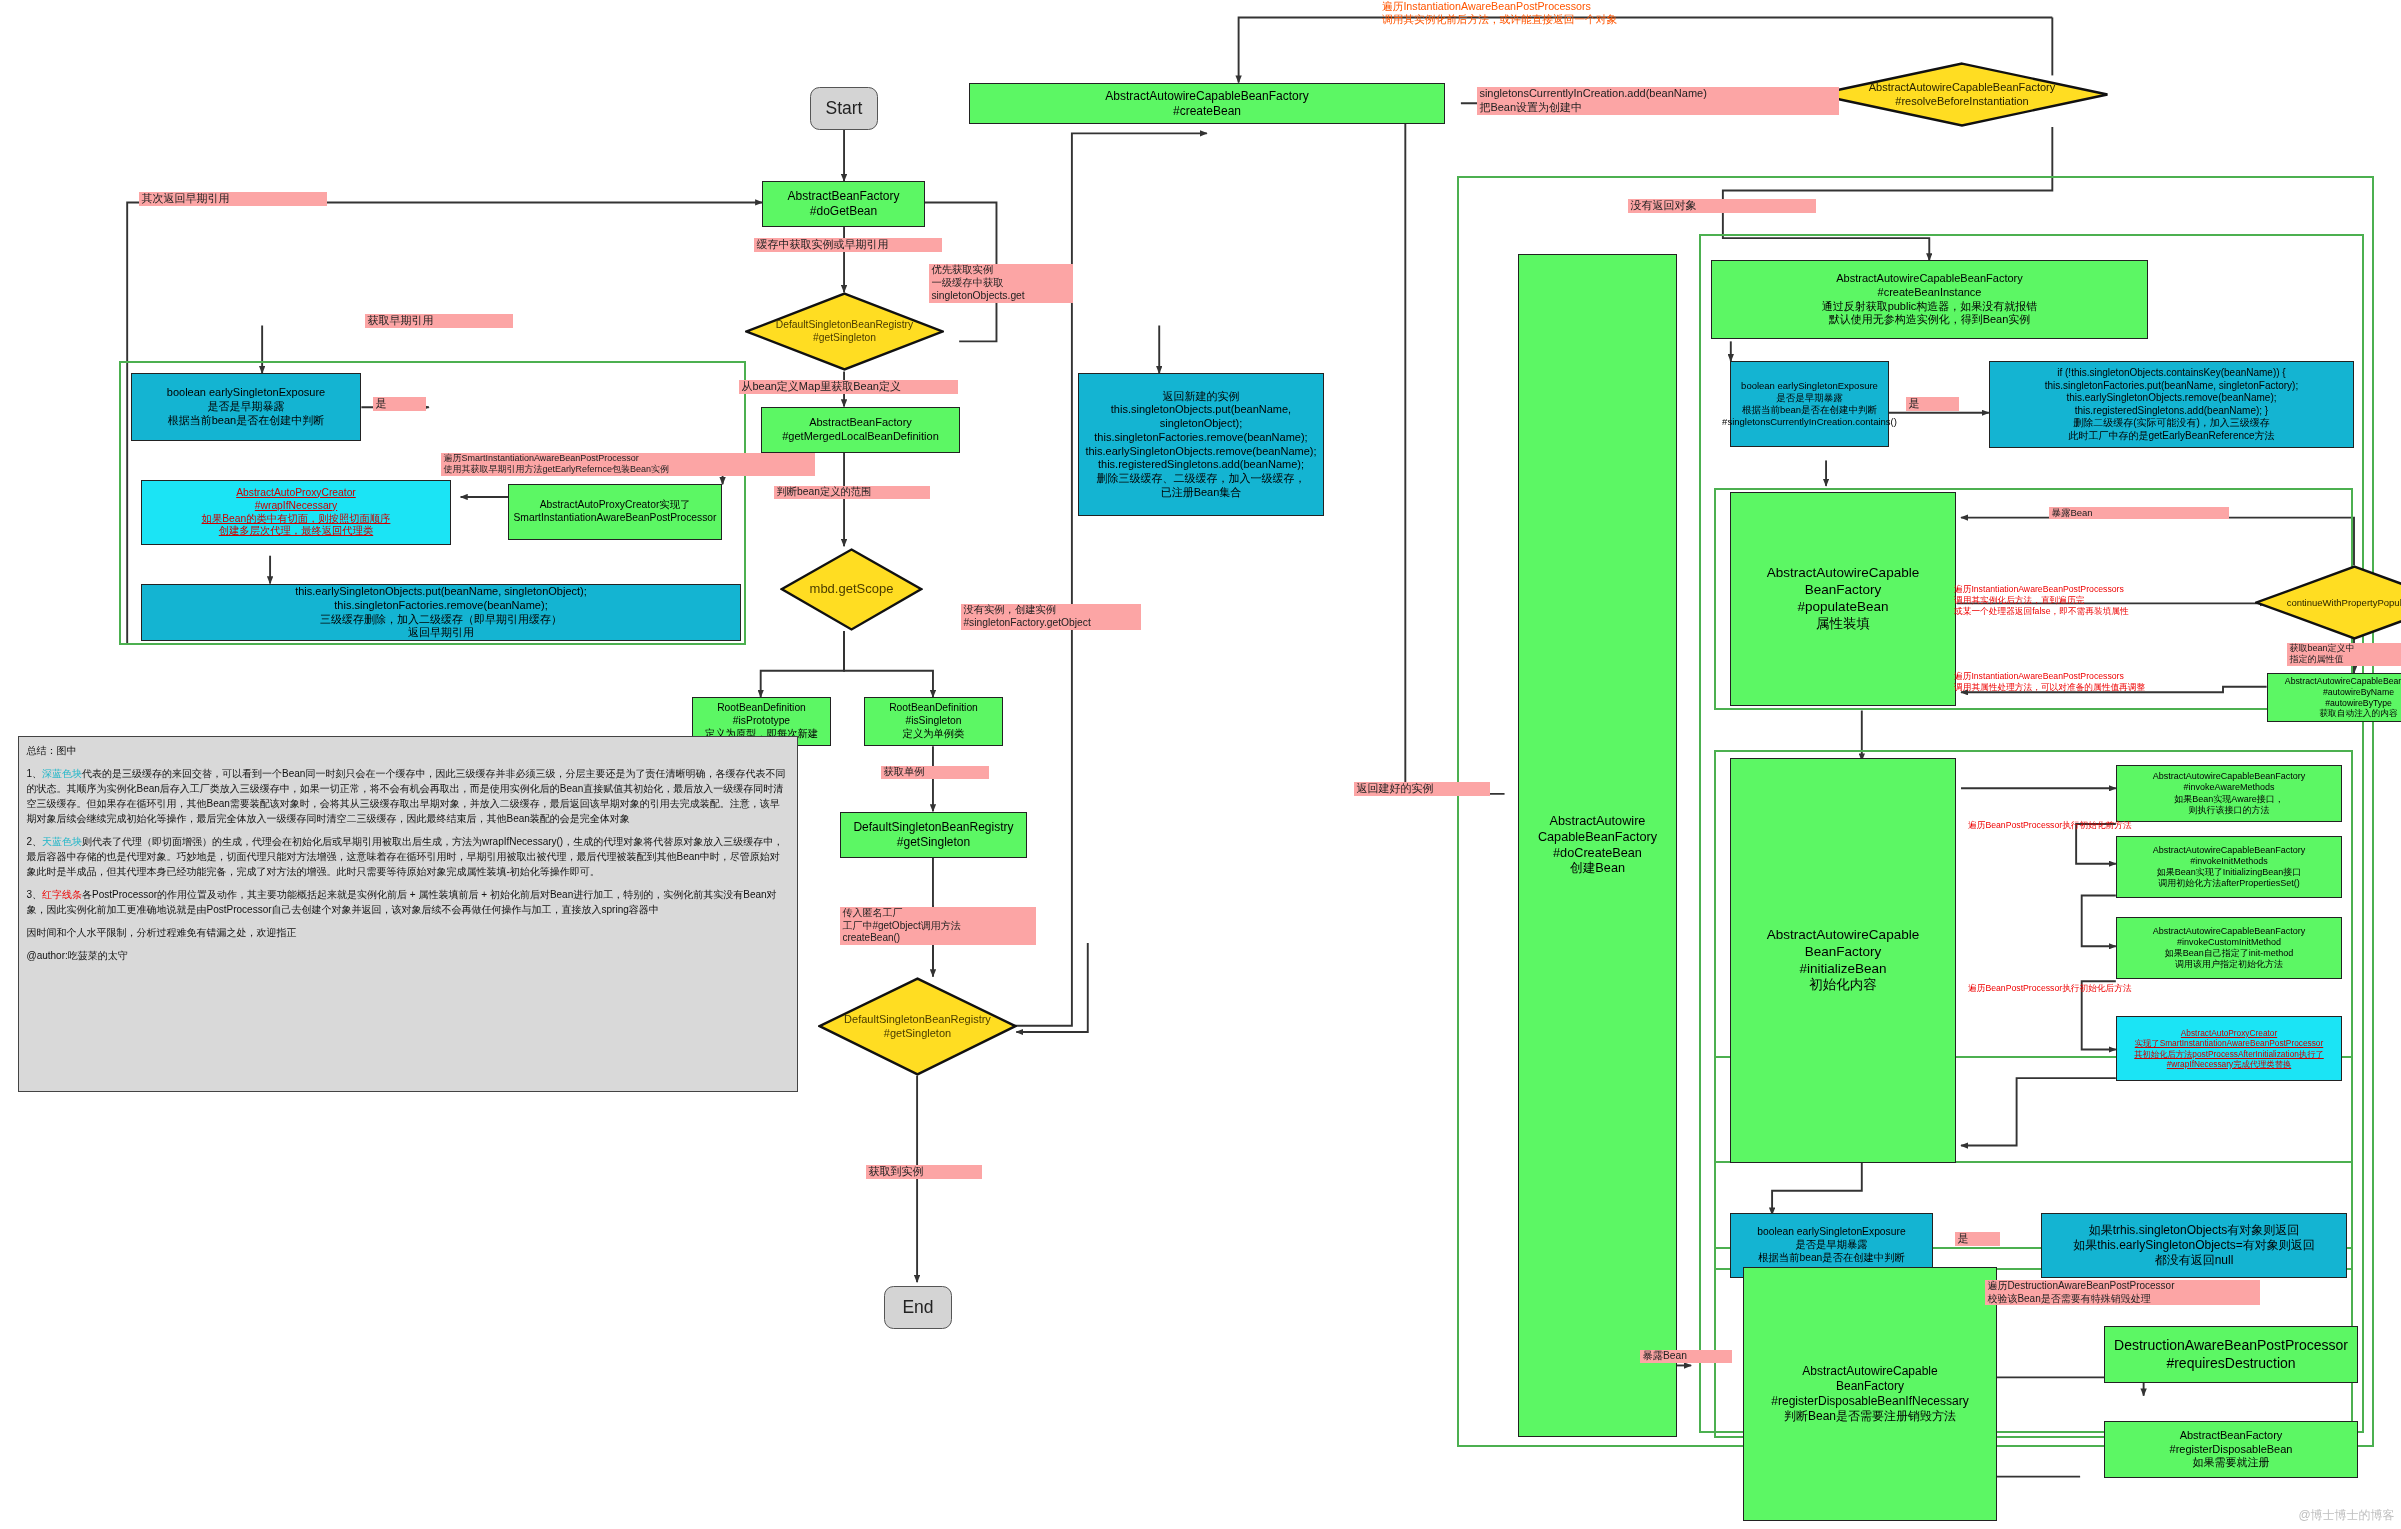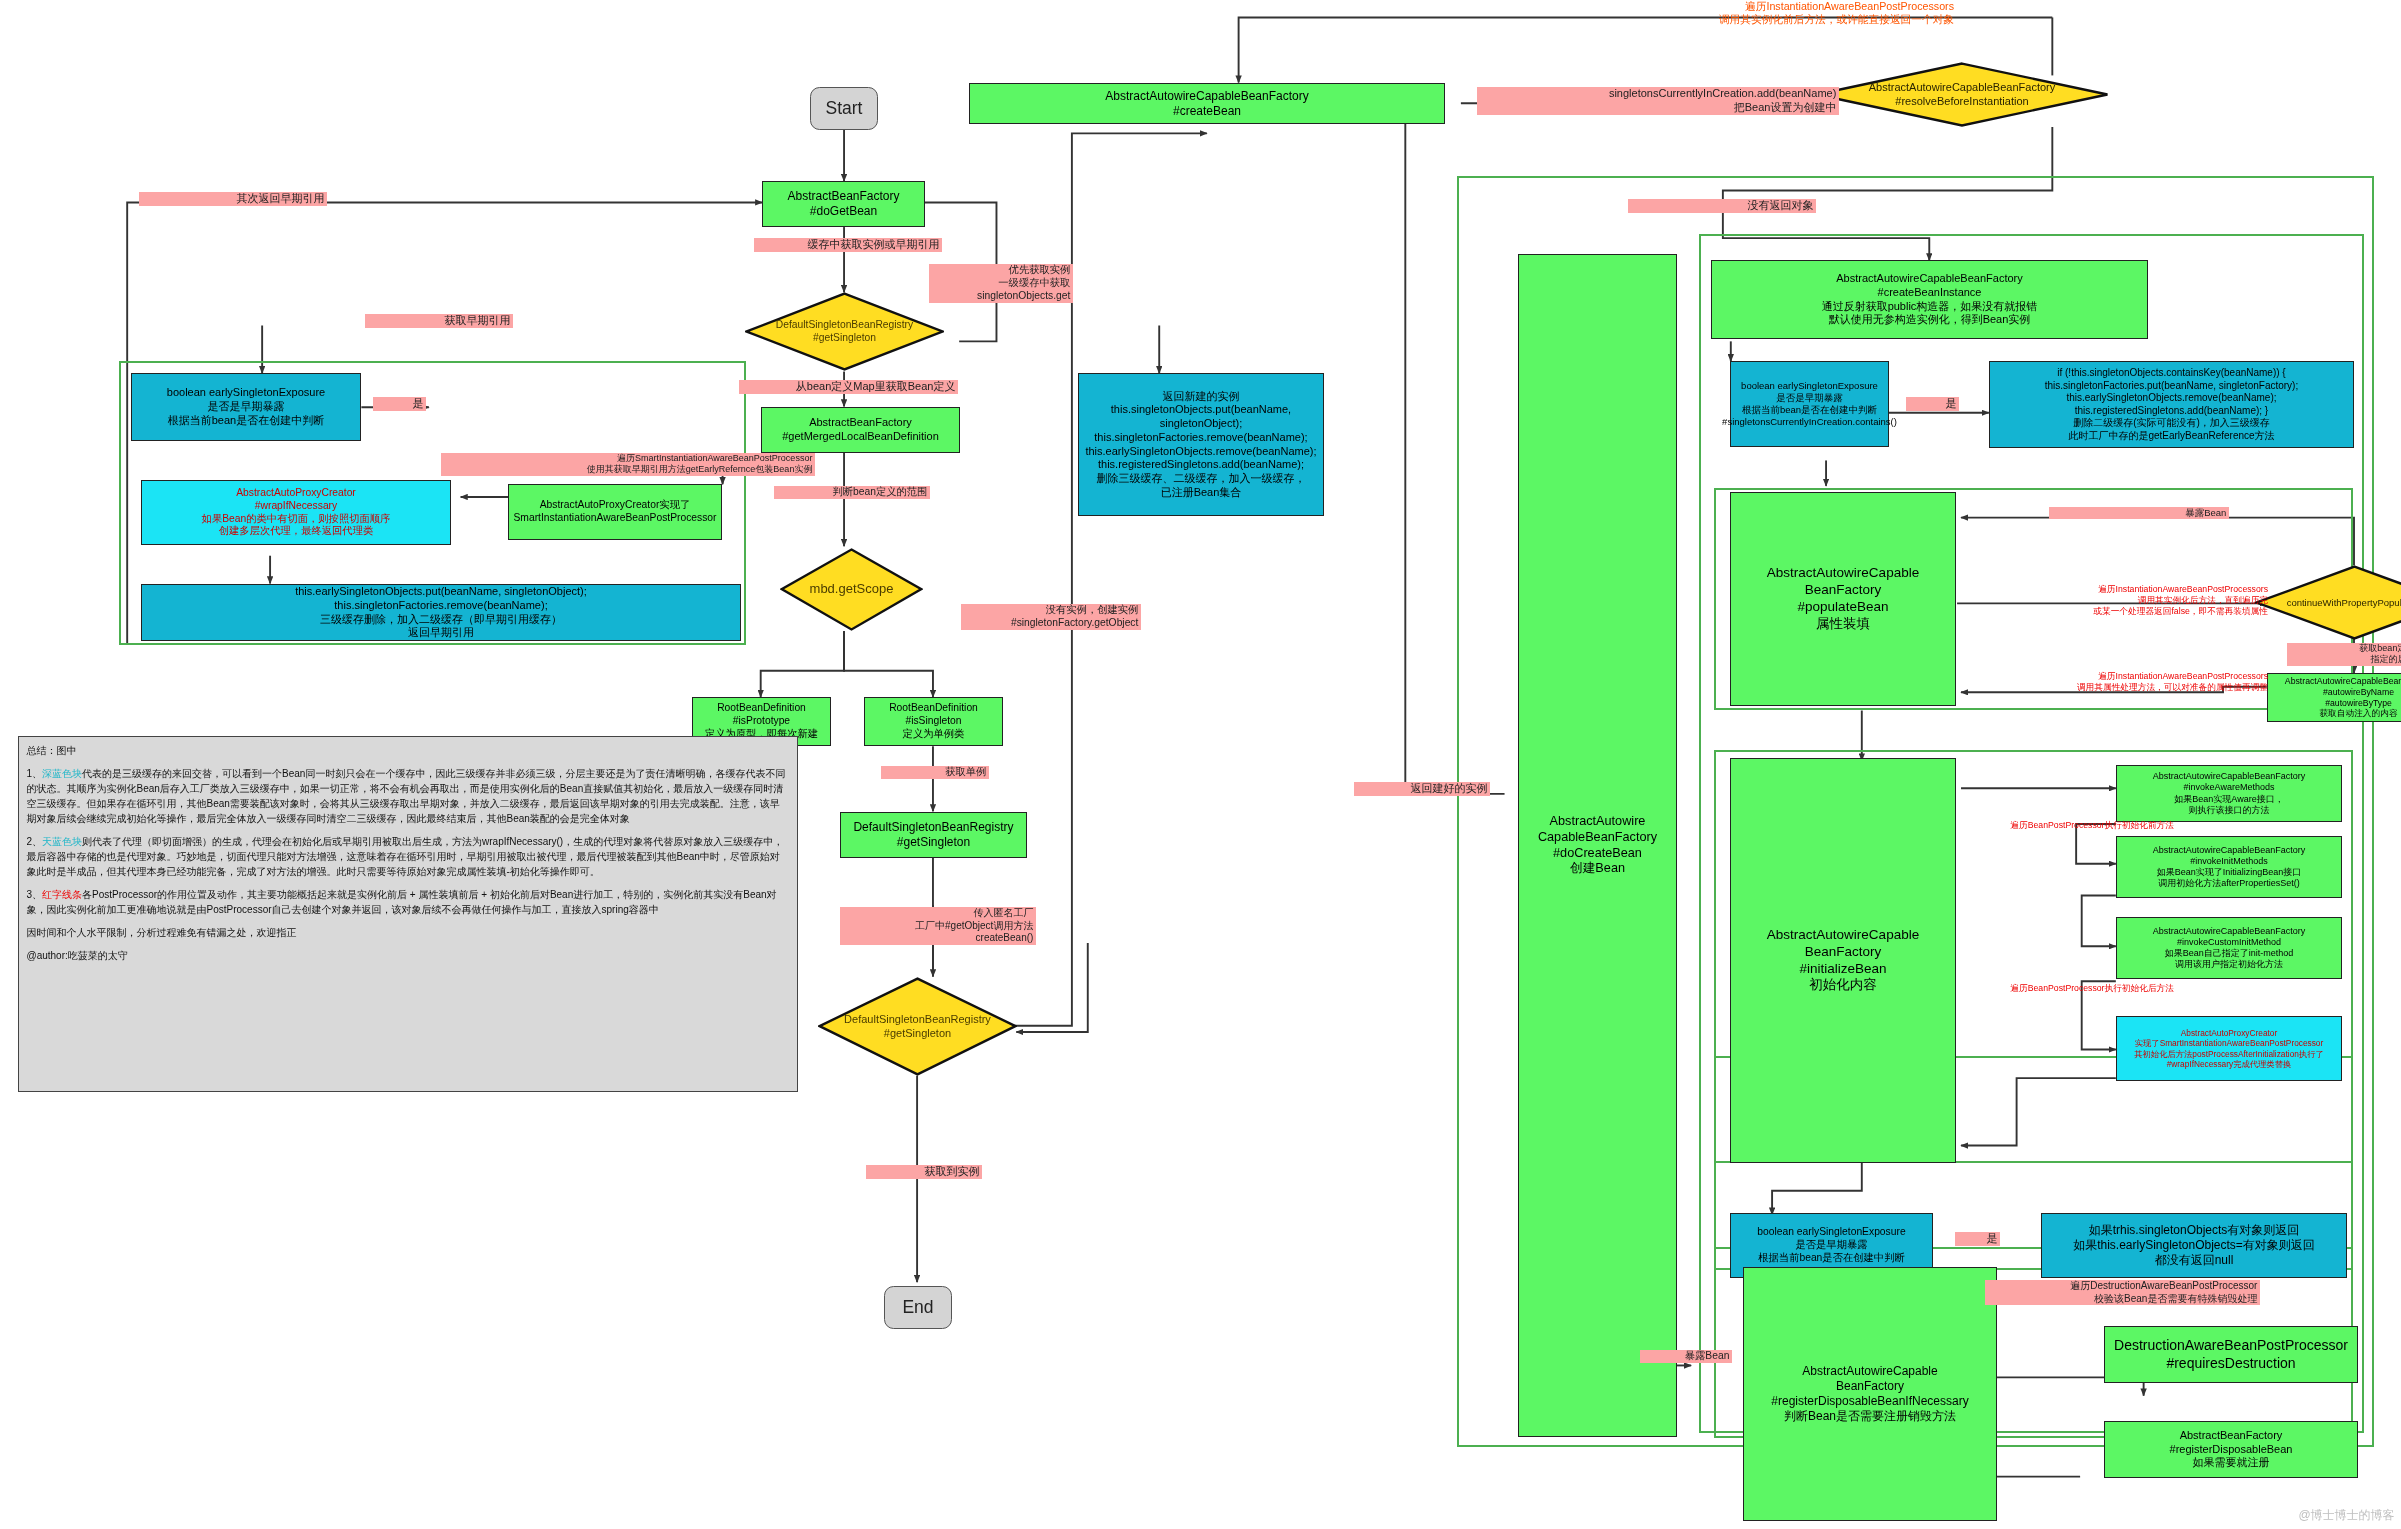--- a/index.html
+++ b/index.html
@@ -6,30 +6,30 @@
   html,body{margin:0;padding:0;background:#ffffff;}
   body{font-family:"Liberation Sans","DejaVu Sans",sans-serif;}
   #canvas{position:relative;width:2401px;height:1529px;background:#fff;overflow:hidden;}
   svg.edges{position:absolute;left:0;top:0;width:2401px;height:1529px;pointer-events:none;}
 
   .node{position:absolute;box-sizing:border-box;display:flex;align-items:center;
         justify-content:center;text-align:center;line-height:1.25;
         border:1.6px solid #222;white-space:pre-line;padding:1.6px 3.2px;}
   .green{background:#5CF764;color:#000;}
   .blue{background:#14B4D2;color:#000;}
-  .cyan{background:#1BE4F5;color:#cc0000;}
+  .cyan{background:#1BE4F5;color:#cc0000;text-decoration:underline;}
   .term{background:#d4d4d4;border:1.6px solid #555;border-radius:9.5px;color:#222;}
   .diamond{border:none;background:transparent;}
   .diamond .dshape{position:absolute;left:0;top:0;width:100%;height:100%;}
   .diamond .dtext{position:relative;z-index:2;width:86%;}
 
   .grp{position:absolute;box-sizing:border-box;border:2.4px solid #4CB050;background:transparent;}
   .grp2{position:absolute;box-sizing:border-box;border:2.4px solid #4CB050;background:transparent;}
 
-  .lbl{position:absolute;color:#222;text-align:right;line-height:1.25;white-space:pre-line;}
+  .lbl{position:absolute;color:#222;text-align:left;line-height:1.25;white-space:pre-line;}
   .lbl.red{color:#ee0000;}
   .lbl.orange{color:#ff5500;}
   .lbl.bg{background:#fca5a5;padding:0 2.4px;}
 
   .summary{position:absolute;box-sizing:border-box;background:#d9d9d9;border:0.8px solid #444;
            padding:6.4px 8px;color:#111;line-height:1.5;}
   .summary .kc{color:#1fb6c8;}
   .summary .kr{color:#ee0000;}
   .summary p{margin:0 0 8px 0;}
   .summary p:last-child{margin-bottom:0;}

